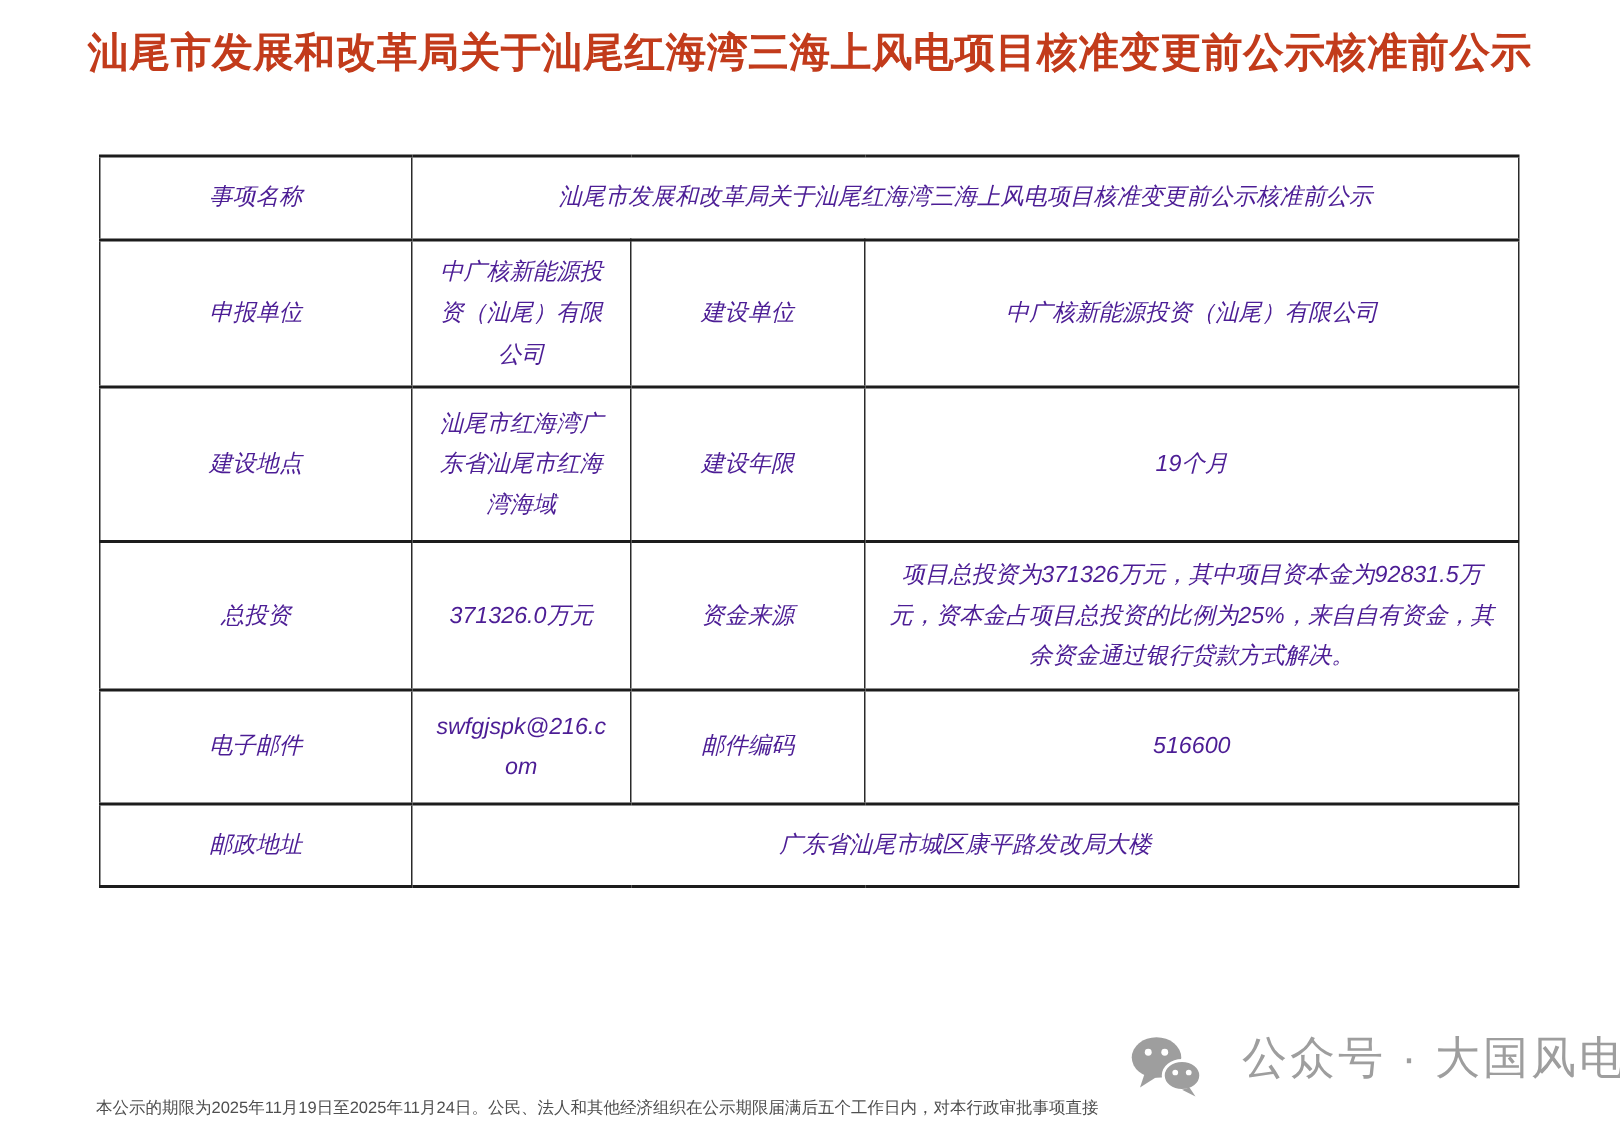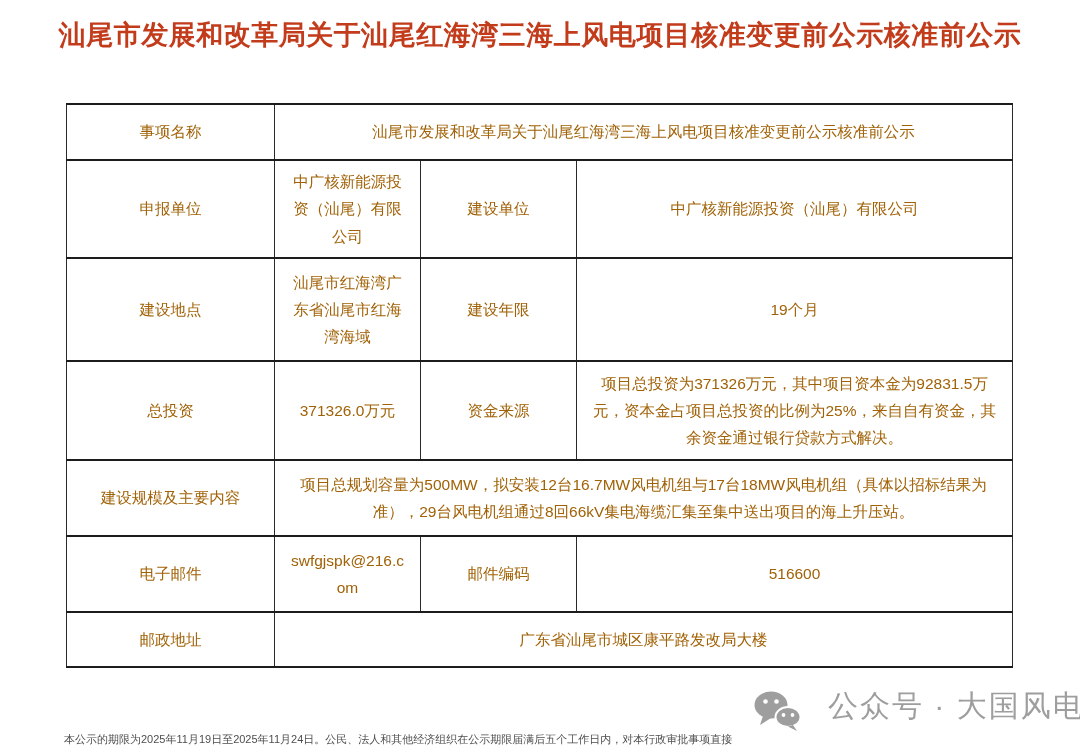--- a/index.html
+++ b/index.html
@@ -12,21 +12,21 @@
   .title{
     position:absolute;top:18px;left:0;width:100%;
     text-align:center;margin:0;
     font-size:27px;font-weight:700;color:#c23b1b;
     letter-spacing:0.5px;line-height:1.3;
   }
 
   table.info-table{
     position:absolute;top:103px;left:66px;width:946px;
     border-collapse:collapse;table-layout:fixed;
-    font-size:15.5px;color:#a16207;
+    font-size:15.5px;color:#4c1d95;font-style:italic;
   }
   table.info-table td{
     border-left:1px solid #2a2a2a;border-right:1px solid #2a2a2a;
     border-top:2px solid #1c1c1c;border-bottom:2px solid #1c1c1c;
     vertical-align:middle;text-align:center;
     padding:4px 12px;line-height:1.75;
     word-break:break-all;overflow-wrap:break-word;
   }
   col.c1{width:208px;}
   col.c2{width:146px;}
@@ -89,24 +89,20 @@
         <td class="cell-narrow">汕尾市红海湾广东省汕尾市红海湾海域</td>
         <td>建设年限</td>
         <td>19个月</td>
       </tr>
       <tr class="r4">
         <td>总投资</td>
         <td class="cell-narrow">371326.0万元</td>
         <td>资金来源</td>
         <td>项目总投资为371326万元，其中项目资本金为92831.5万元，资本金占项目总投资的比例为25%，来自自有资金，其余资金通过银行贷款方式解决。</td>
       </tr>
-      <tr class="r5">
-        <td>建设规模及主要内容</td>
-        <td colspan="3" class="align-left">项目总规划容量为500MW，拟安装12台16.7MW风电机组与17台18MW风电机组（具体以招标结果为准），29台风电机组通过8回66kV集电海缆汇集至集中送出项目的海上升压站。</td>
-      </tr>
       <tr class="r7">
         <td>电子邮件</td>
         <td class="cell-narrow">swfgjspk@216.com</td>
         <td>邮件编码</td>
         <td>516600</td>
       </tr>
       <tr class="r8">
         <td>邮政地址</td>
         <td colspan="3">广东省汕尾市城区康平路发改局大楼</td>
       </tr>

